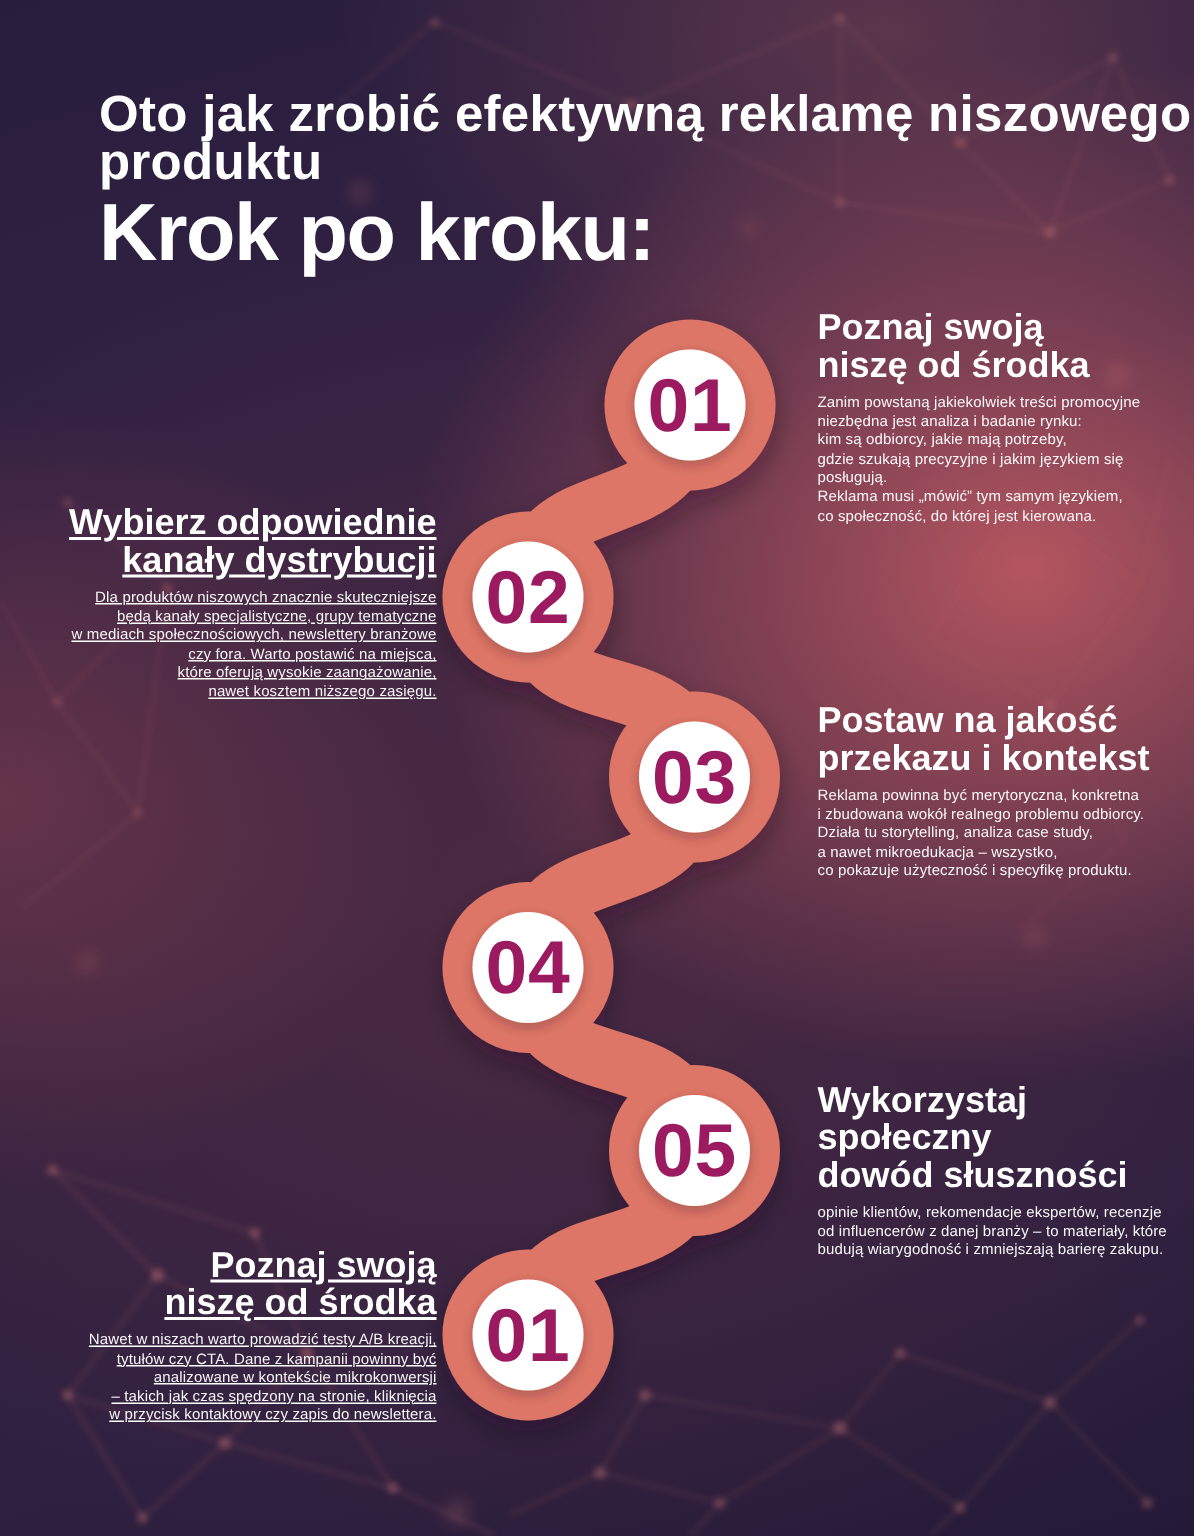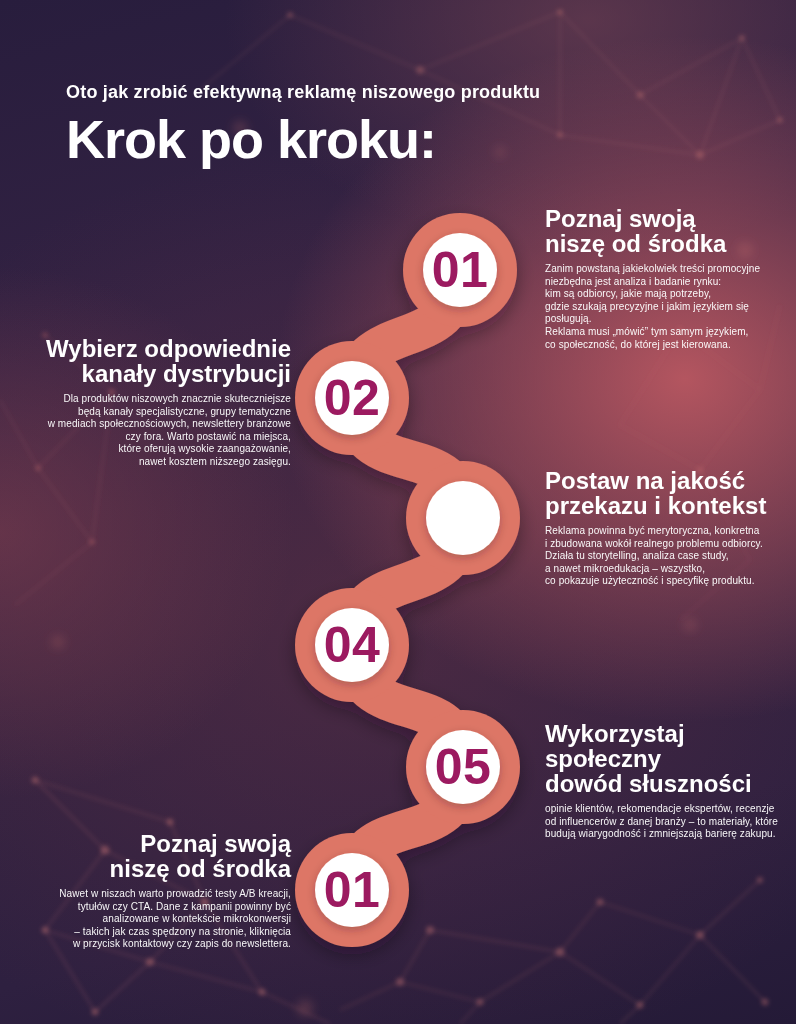--- a/index.html
+++ b/index.html
@@ -11,32 +11,32 @@
     background:
       radial-gradient(620px 520px at 86% 37%, rgba(186,88,97,0.95) 0%, rgba(186,88,97,0) 66%),
       radial-gradient(420px 380px at 0% 52%, rgba(134,64,80,0.55) 0%, rgba(134,64,80,0) 70%),
       radial-gradient(520px 330px at 74% 2%, rgba(128,72,86,0.55) 0%, rgba(128,72,86,0) 70%),
       radial-gradient(760px 620px at 46% 60%, rgba(112,53,71,0.40) 0%, rgba(112,53,71,0) 76%),
       linear-gradient(165deg, #281d3d 0%, #332243 30%, #41294575 55%, #2e2040 80%, #241a37 100%);
     background-color:#2a1e3c;
   }
   .plexus{position:absolute;inset:0;pointer-events:none;}
   .titles{position:absolute;left:66px;top:60px;color:#ffffff;}
-  .subtitle{font-size:18px;font-weight:bold;letter-spacing:0.2px;line-height:32px;margin-top:16px;}
+  .subtitle{font-size:34px;font-weight:bold;letter-spacing:0.2px;line-height:32px;}
   .main-title{font-size:54px;font-weight:bold;letter-spacing:-1px;line-height:58px;margin-top:2px;}
   .snake{position:absolute;left:0;top:0;}
   .num{
     position:absolute;width:76px;height:76px;
     display:flex;align-items:center;justify-content:center;
     font-size:50px;font-weight:bold;color:#9c1a60;letter-spacing:0.5px;
   }
   .step{position:absolute;color:#ffffff;}
   .step .heading{font-size:24px;font-weight:bold;line-height:25px;white-space:pre-line;margin:0 0 7px 0;}
   .step .body{font-size:10px;line-height:12.6px;white-space:pre-line;color:rgba(255,255,255,0.96);letter-spacing:0.1px;}
-  .step.left{text-align:right;}
+  .step.left{text-align:right;text-decoration:underline;}
   .step.right{text-align:left;}
   .s1{left:545px;top:206px;width:228px;}
   .s2{left:36px;top:336px;width:255px;}
   .s3{left:545px;top:468px;width:228px;}
   .s4{left:30px;top:590px;width:261px;}
   .s5{left:545px;top:721px;width:235px;}
   .s6{left:36px;top:831px;width:255px;}
 </style>
 </head>
 <body>
@@ -158,20 +158,21 @@
       <circle cx="352" cy="398" r="37"></circle>
       <circle cx="463" cy="518" r="37"></circle>
       <circle cx="352" cy="645" r="37"></circle>
       <circle cx="463" cy="767" r="37"></circle>
       <circle cx="352" cy="890" r="37"></circle>
     </g>
   </svg>
 
   <div class="num" style="left:422px;top:232px;">01</div>
   <div class="num" style="left:314px;top:360px;">02</div>
+  <div class="num" style="left:425px;top:480px;">03</div>
   <div class="num" style="left:314px;top:607px;">04</div>
   <div class="num" style="left:425px;top:729px;">05</div>
   <div class="num" style="left:314px;top:852px;">01</div>
 
   <div class="step right s1">
     <div class="heading">Poznaj swoją
 niszę od środka</div>
     <div class="body">Zanim powstaną jakiekolwiek treści promocyjne
 niezbędna jest analiza i badanie rynku:
 kim są odbiorcy, jakie mają potrzeby,

